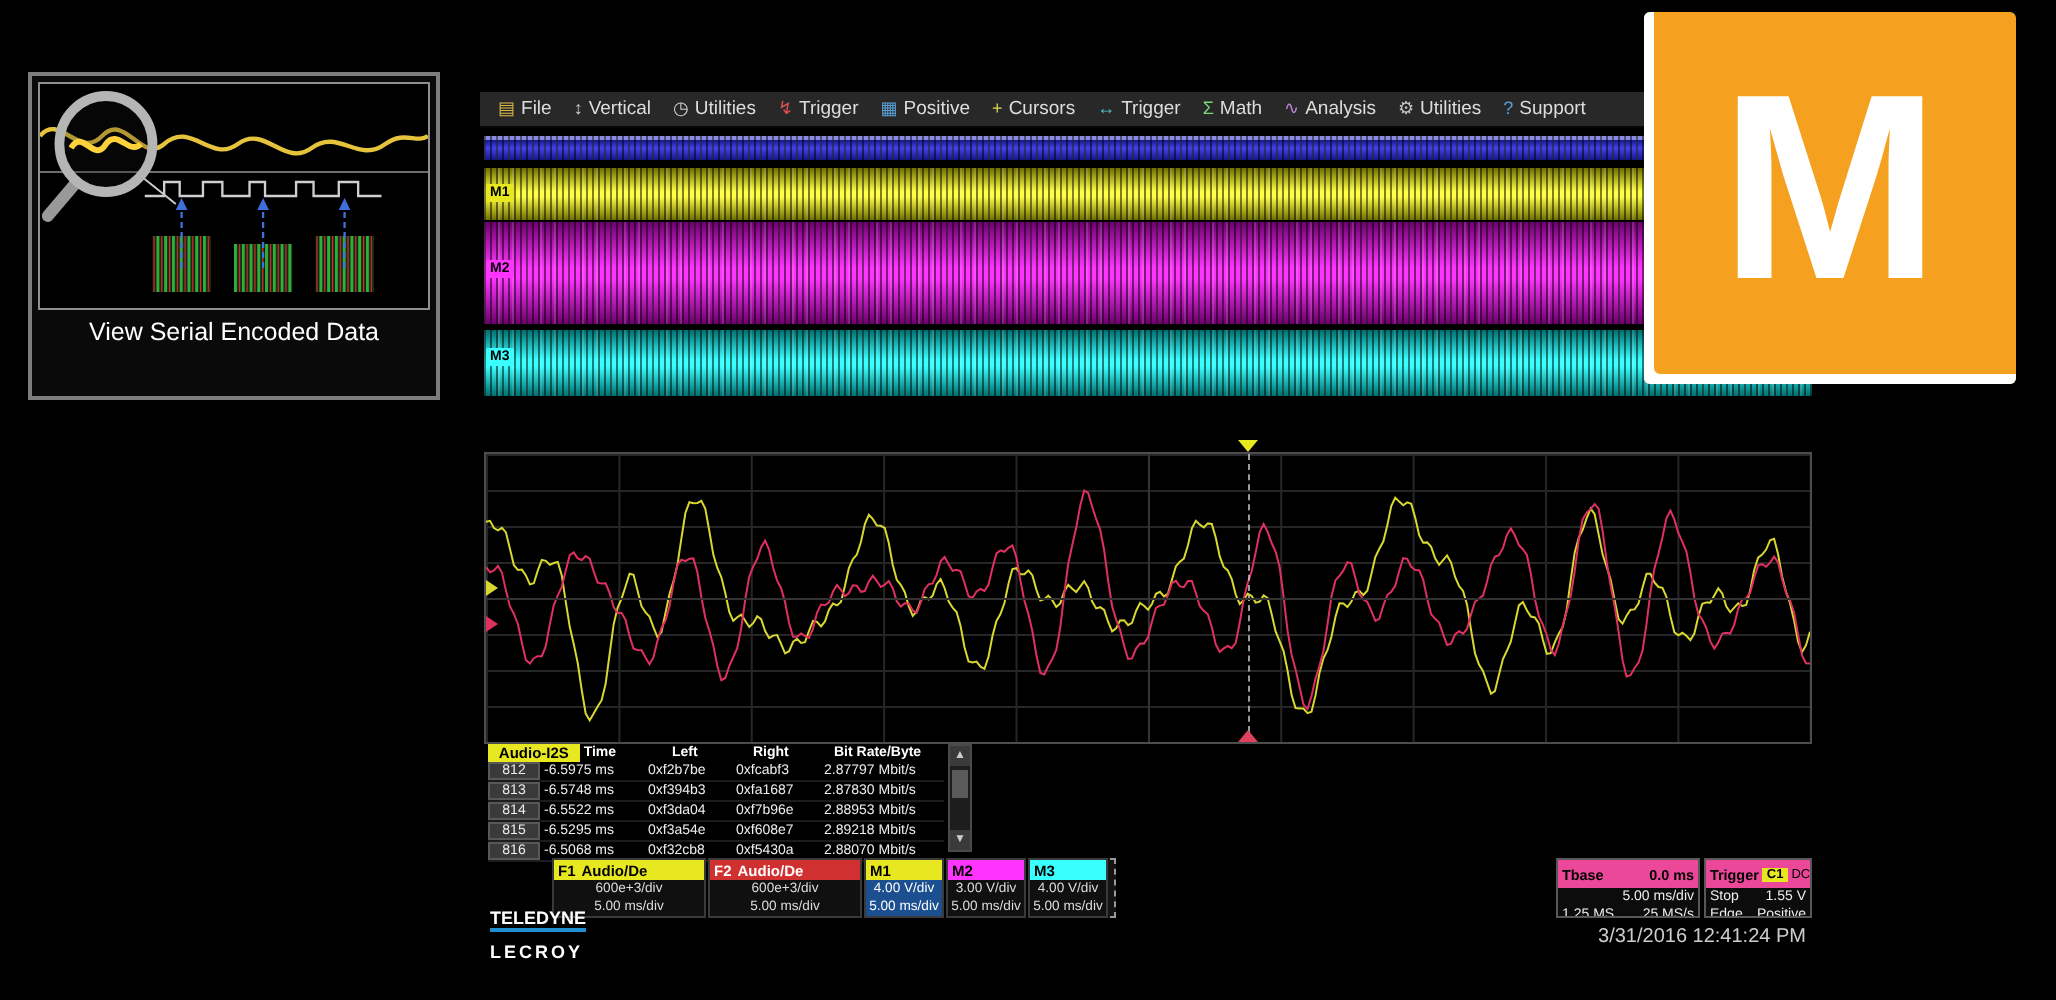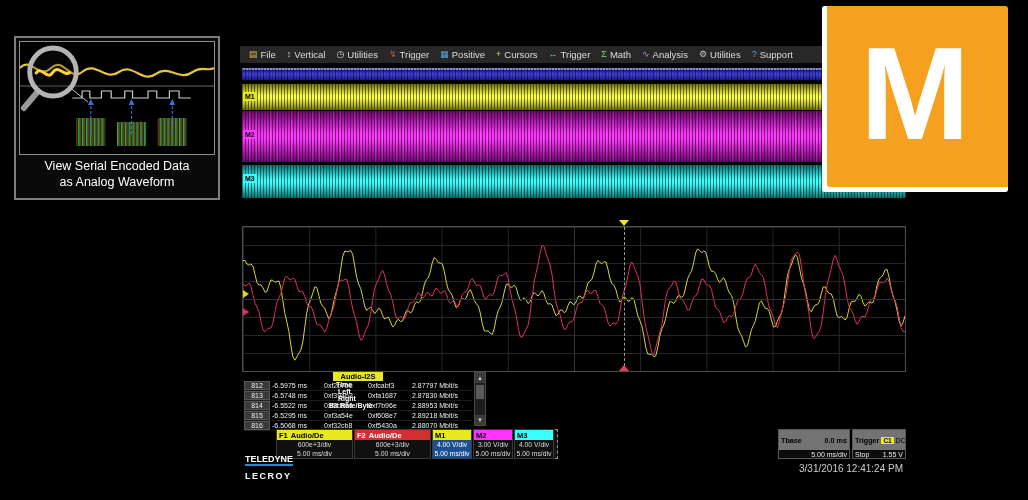--- a/index.html
+++ b/index.html
@@ -60,21 +60,21 @@
   .wave-svg{position:absolute;inset:0;width:100%;height:100%;}
   .cursor-v{position:absolute;left:57.5%;top:0;bottom:0;width:0;border-left:1px dashed #cfcfcf;opacity:.75;}
   .trig-up-red{position:absolute;left:57.5%;bottom:0;margin-left:-5px;width:0;height:0;
       border-left:5px solid transparent;border-right:5px solid transparent;border-bottom:6px solid #e04060;}
   .mk-left{position:absolute;left:0;width:0;height:0;border-top:4px solid transparent;border-bottom:4px solid transparent;}
   .mk-f1{top:44%;border-left:6px solid #d8d830;}
   .mk-f2{top:56%;border-left:6px solid #e03060;}
 
   
   .decode-table{position:absolute;left:4px;top:326px;width:228px;background:#000;color:#eee;font-size:7px;}
-  .t-head{display:flex;height:9px;align-items:center;flex-direction:column;}
+  .t-head{display:flex;height:9px;align-items:center;}
   .tab-cell{width:50px;height:9px;background:#e8e820;color:#000;font-weight:bold;font-size:7.5px;
       display:flex;align-items:center;justify-content:center;}
   .h-cell{font-weight:bold;padding-left:2px;color:#fff;}
   .h0{width:46px;}.h1{width:42px;}.h2{width:42px;}.h3{width:60px;}
   .t-row{display:flex;height:9px;align-items:center;border-bottom:1px solid #1c1c1c;}
   .t-cell{overflow:hidden;white-space:nowrap;}
   .c0{width:26px;background:#3a3a3a;border:1px solid #585858;box-sizing:border-box;text-align:center;height:9px;line-height:8px;}
   .c1{width:50px;padding-left:2px;}.c2{width:42px;padding-left:2px;}.c3{width:42px;padding-left:2px;}.c4{width:60px;padding-left:2px;}
   .tbl-scroll{position:absolute;left:234px;top:326px;width:12px;height:54px;background:#1d1d1d;
       border:1px solid #4a4a4a;box-sizing:border-box;display:flex;flex-direction:column;align-items:center;}
@@ -89,21 +89,21 @@
   .desc-head{height:10px;display:flex;align-items:center;gap:3px;padding:0 2px;font-weight:bold;font-size:7.5px;}
   .desc-body{text-align:center;line-height:9px;font-size:6.8px;padding-top:0;}
   .desc-body.selected{background:#1b4f8f;color:#fff;}
   .add-box{position:absolute;left:284px;top:0;width:34px;height:30px;border:1px dashed #999;
       box-sizing:border-box;color:#eee;font-size:15px;display:flex;align-items:center;justify-content:center;background:#141414;}
 
   .info-box{position:absolute;top:0;height:30px;background:#0c0c0c;border:1px solid #585858;
       box-sizing:border-box;font-size:7px;color:#eee;overflow:hidden;}
   .tbase-box{left:538px;width:72px;}
   .trigger-box{left:612px;width:54px;}
-  .info-head{background:#737373;color:#000;height:20px;display:flex;align-items:center;
+  .info-head{background:#ec4899;color:#000;height:14px;display:flex;align-items:center;
       justify-content:space-between;padding:0 2px;font-weight:bold;font-size:7.2px;gap:2px;}
   .info-row{display:flex;justify-content:space-between;padding:0 2px;line-height:9px;}
   .info-row.right{justify-content:flex-end;}
   .c1-badge{background:#e8e820;color:#000;padding:0 2px;font-size:6.5px;font-weight:bold;}
   .dc-txt{font-size:6.5px;font-weight:normal;}
 
   
   .bottom-strip{position:absolute;left:0;top:414px;right:0;height:16px;display:flex;
       align-items:center;justify-content:space-between;padding:0 5px;box-sizing:border-box;}
   .brand{display:flex;align-items:baseline;gap:5px;flex-direction:column;}
@@ -150,21 +150,20 @@
           <polygon points="154,63 160,63 157,57"></polygon>
         </g>
         <line x1="52" y1="46" x2="70" y2="60" stroke="#cccccc" stroke-width="1"></line>
         <line x1="18" y1="50" x2="4" y2="66" stroke="#999999" stroke-width="6" stroke-linecap="round"></line>
         <circle cx="34" cy="30" r="24" fill="rgba(25,25,25,0.25)" stroke="#b5b5b5" stroke-width="5"></circle>
         <path d="M16,32 C22,22 28,40 34,30 C40,22 46,36 52,30" fill="none" stroke="#ffd23c" stroke-width="3"></path>
       </svg>
     </div>
     <div class="promo-caption">
       <div>View Serial Encoded Data</div>
-      <div>as Analog Waveform</div>
     </div>
   </div>
 
   <div class="scope">
 
     <div class="menu-bar" id="menu-bar">
         <div class="menu-item">
           <span class="mi-icon" style="color: rgb(217, 184, 74);">▤</span>
           <span>File</span>
         </div>

